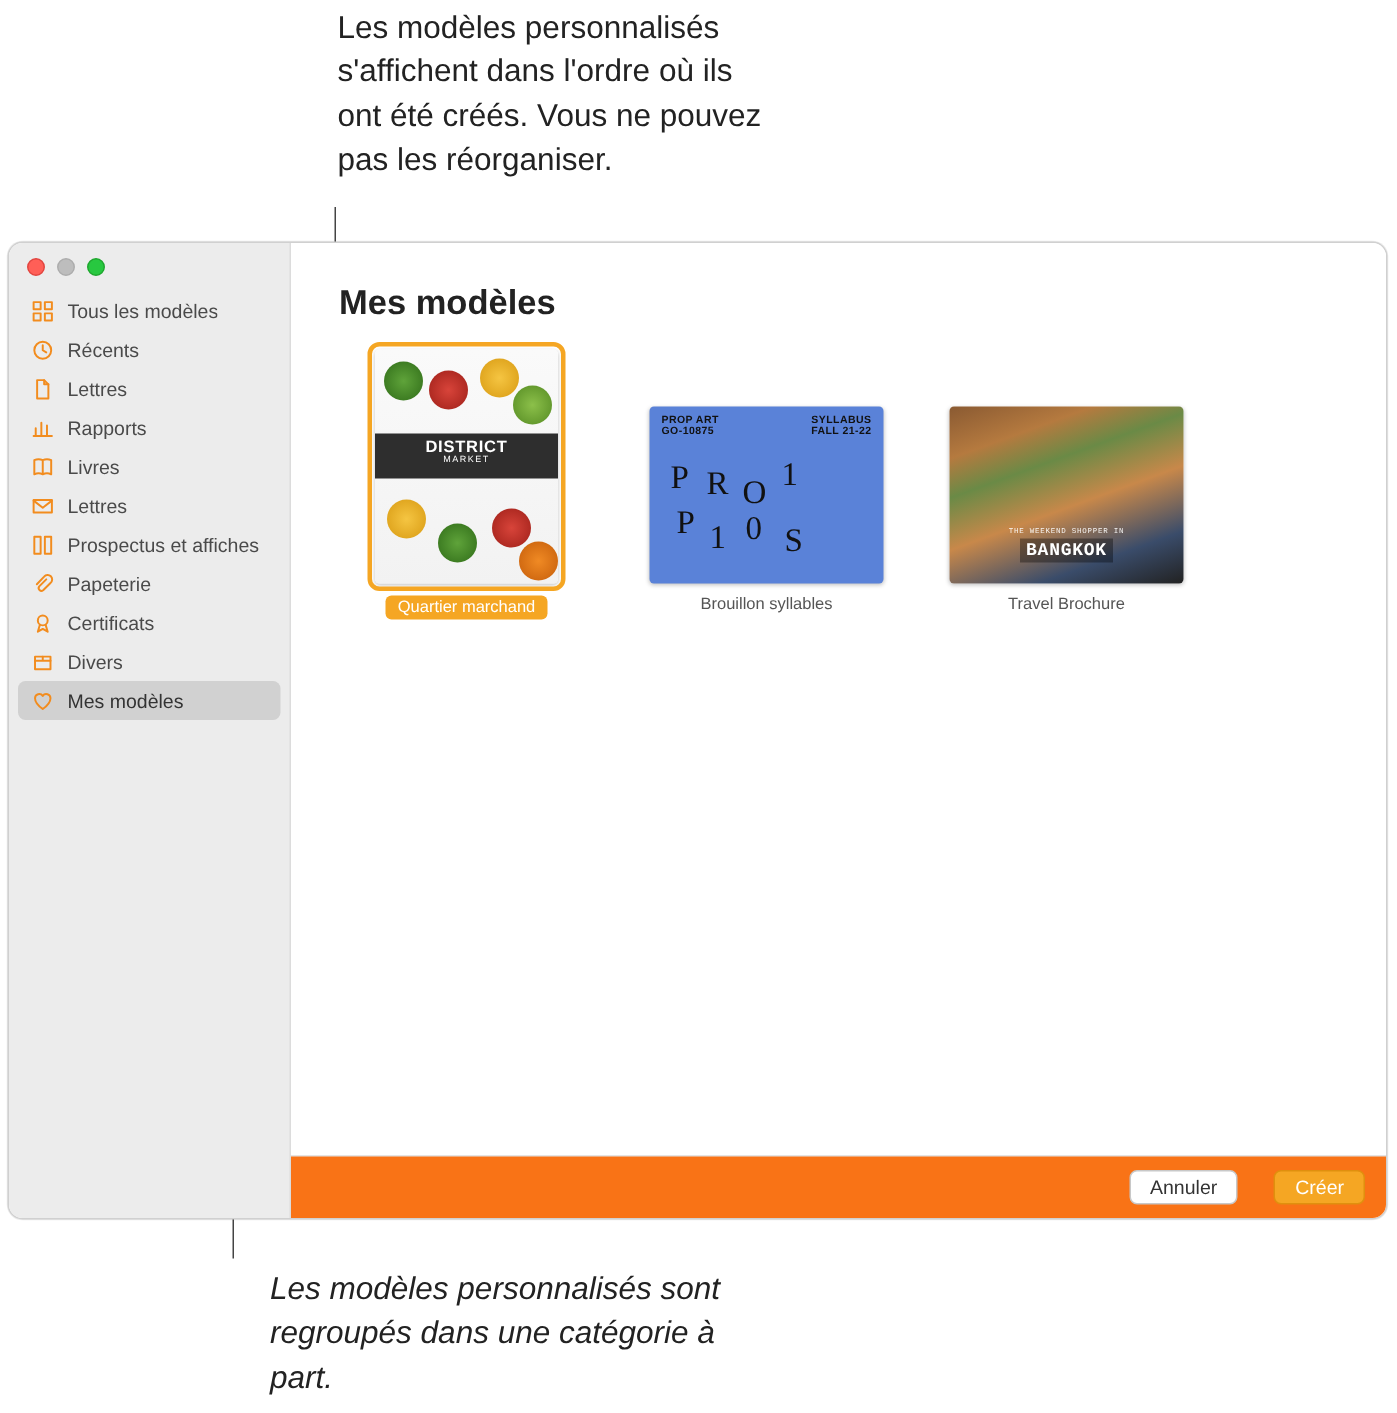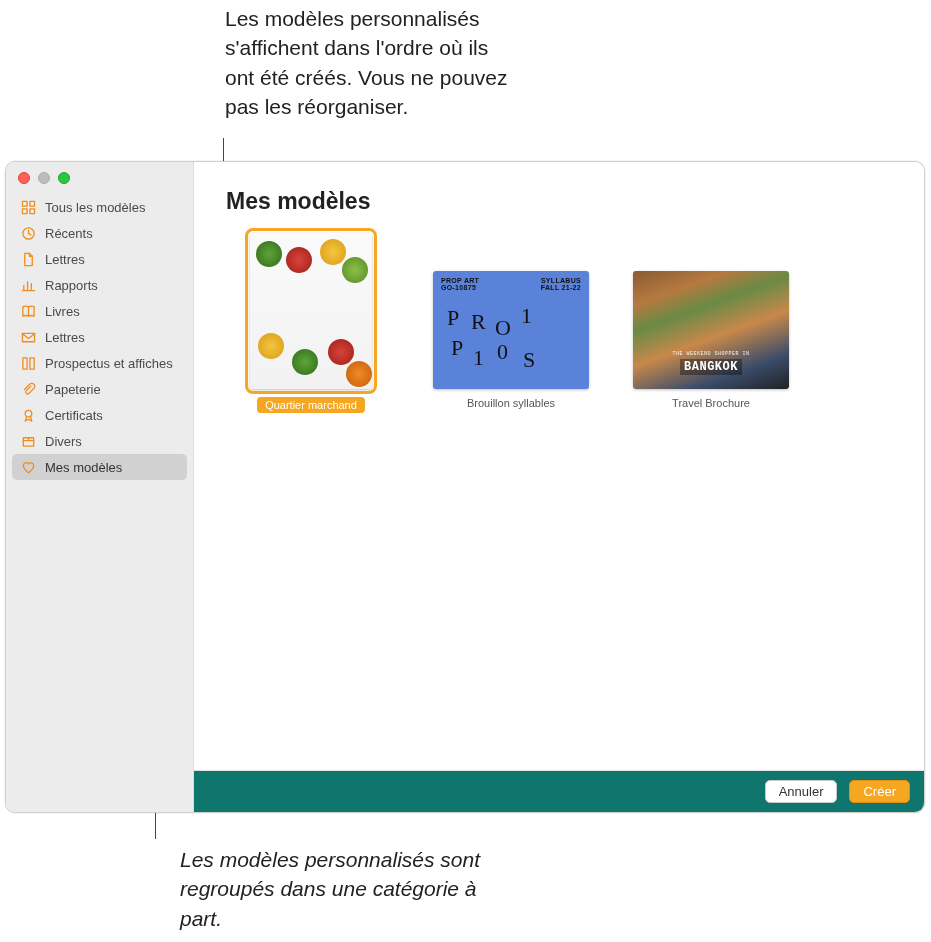--- a/index.html
+++ b/index.html
@@ -180,25 +180,25 @@
   }
   .thumb-bangkok .overlay{
     position:absolute;left:8px;right:8px;bottom:14px;text-align:center;color:#fff;
   }
   .thumb-bangkok .ov-small{font-size:5px;letter-spacing:.5px;opacity:.9;}
   .thumb-bangkok .ov-big{font-size:12px;font-weight:800;letter-spacing:.5px;background:rgba(0,0,0,.35);display:inline-block;padding:1px 4px;margin-top:2px;}
 
   .footer {
     height: 42px;
     border-top: 1px solid #e4e4e4;
-    background: #0f766e;
+    background: #f97316;
     display: flex;
     justify-content: flex-end;
     align-items: center;
-    gap: 12px;
+    gap: 24px;
     padding-right: 14px;
   }
   .btn {
     font-size: 13px;
     padding: 3px 13px;
     border-radius: 5px;
     cursor: default;
   }
   .btn-secondary {
     background:#fff;
@@ -334,20 +334,21 @@
   <div class="main">
     <div class="content">
       <div class="section-title">Mes modèles</div>
       <div class="template-grid" id="template-grid">
           <div class="template-item portrait selected">
             <div class="thumb thumb-district">
               <div class="veg v1"></div>
               <div class="veg v2"></div>
               <div class="veg v3"></div>
               <div class="veg v4"></div>
+              <div class="banner"><span>DISTRICT</span><small>MARKET</small></div>
               <div class="veg v5"></div>
               <div class="veg v6"></div>
               <div class="veg v7"></div>
               <div class="veg v8"></div>
             </div>
             <div class="tpl-label">Quartier marchand</div>
           </div>
           <div class="template-item landscape">
             <div class="thumb thumb-props">
               <div class="hdr">

